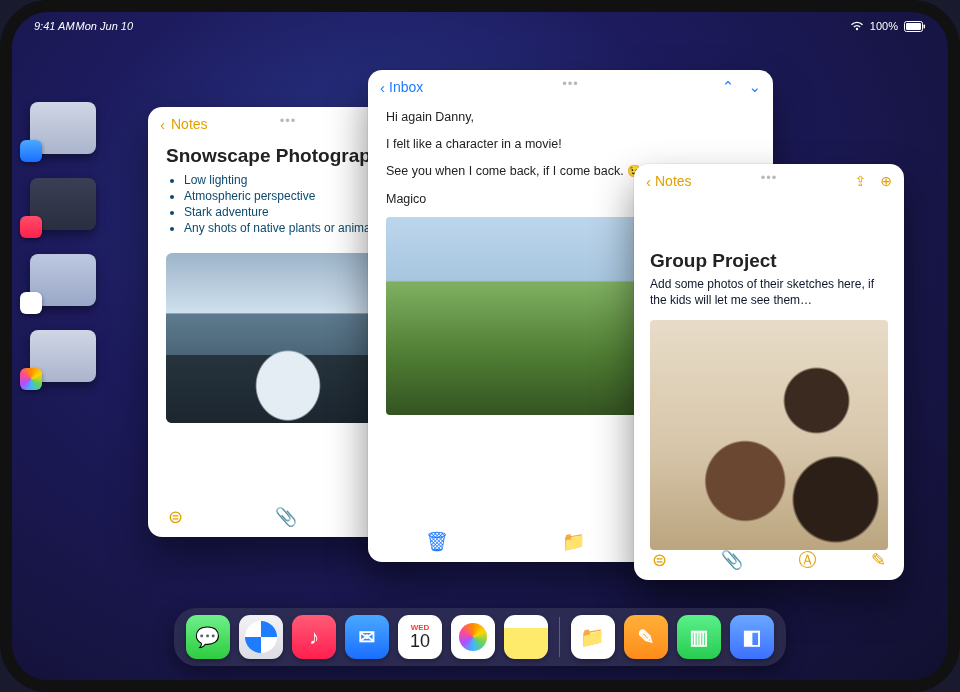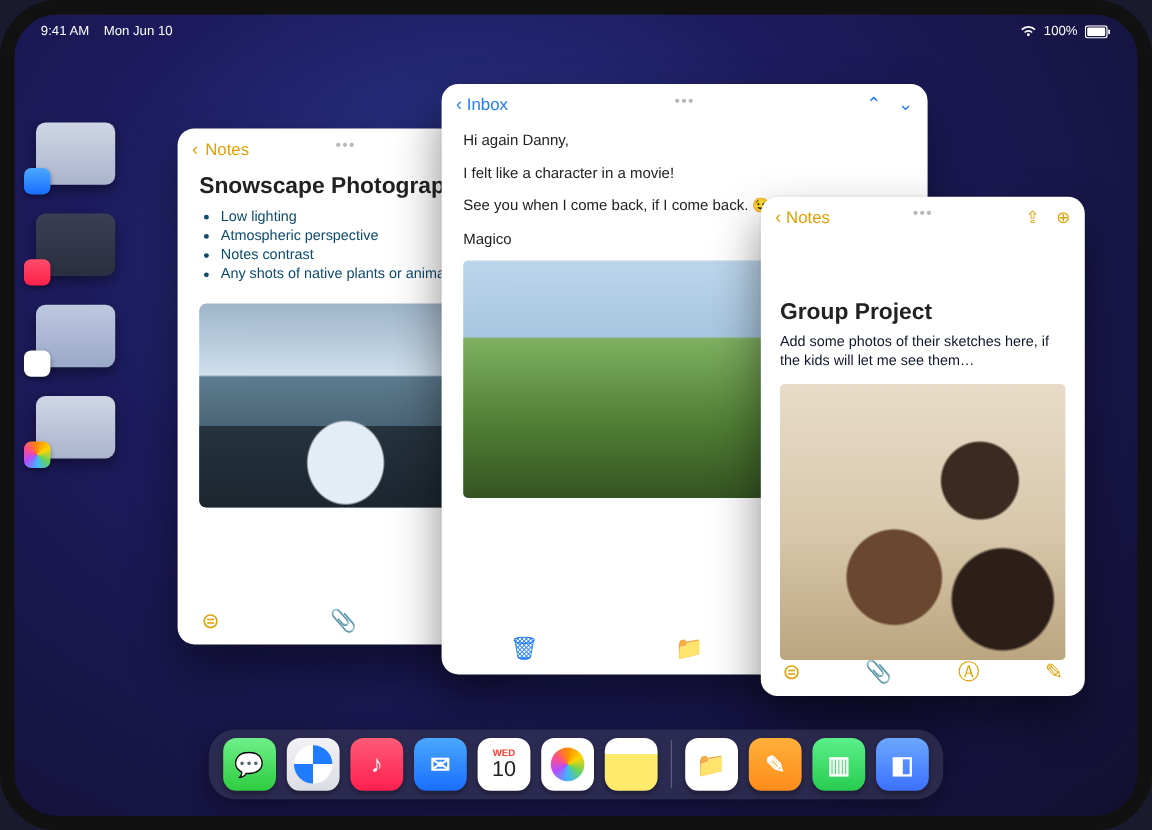--- a/index.html
+++ b/index.html
@@ -18,21 +18,21 @@
     overflow: hidden;
     background: radial-gradient(ellipse at 40% 30%, #2b3a8f 0%, #1d1b5e 40%, #12102f 100%);
   }
   
   .statusbar {
     position: absolute; top: 6px; left: 0; right: 0;
     height: 16px; padding: 0 22px;
     display: flex; justify-content: space-between; align-items: center;
     color: #fff; font-size: 11px; font-weight: 500;
   }
-  .status-left { display:flex; gap:12px; }
+  .status-left { display:flex; gap:1px;font-style:italic; }
   .status-right { display:flex; gap:6px; align-items:center;text-align:center; }
   .wifi-icon, .battery-icon { display:inline-block; }
   .wifi-icon svg, .battery-icon svg { display:block; }
 
   
   .stage-strip {
     position: absolute; left: 18px; top: 90px;
     width: 72px; display:flex; flex-direction:column; gap:24px;
   }
   .stage-thumb {
@@ -196,21 +196,21 @@
   <div class="window notes1">
     <span class="win-dots">•••</span>
     <div class="win-bar">
       <span class="yellow chev">‹</span>
       <span class="yellow">Notes</span>
     </div>
     <div class="title">Snowscape Photography</div>
     <ul>
       <li>Low lighting</li>
       <li>Atmospheric perspective</li>
-      <li>Notes contrast</li>
+      <li>Stark adventure</li>
       <li>Any shots of native plants or animals</li>
     </ul>
     <div class="note-img"></div>
     <div class="notes-toolbar">
       <span>⊜</span>
       <span>📎</span>
       <span>Ⓐ</span>
     </div>
   </div>
 

